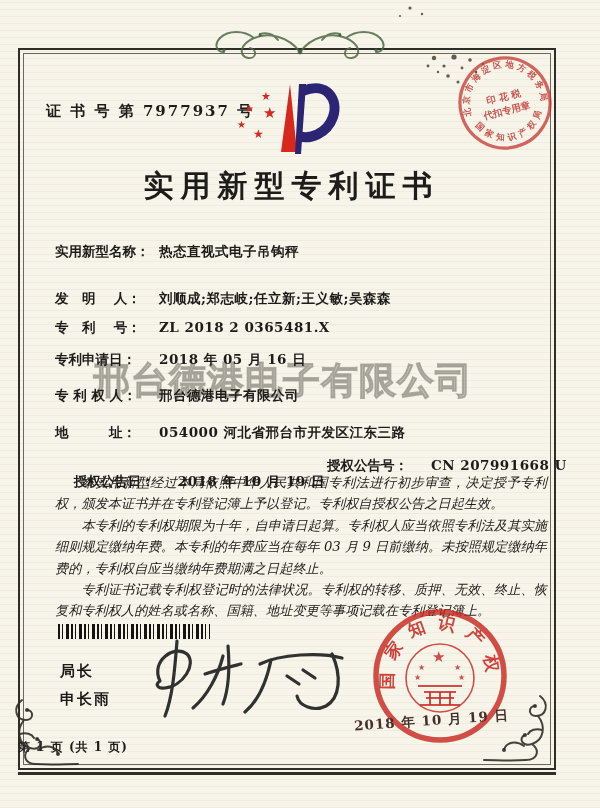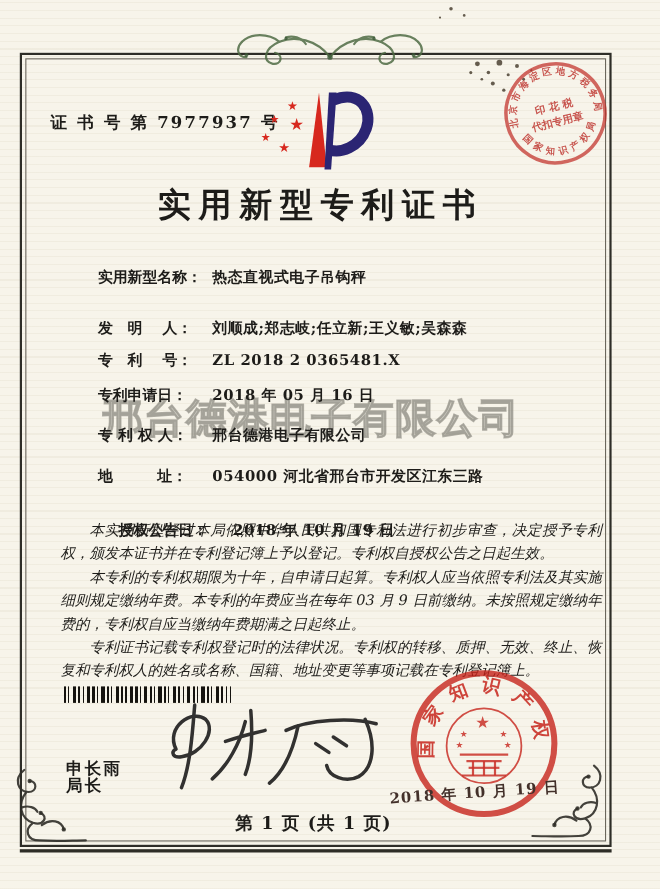--- a/index.html
+++ b/index.html
@@ -25,50 +25,50 @@
     position:absolute;left:46px;top:86px;font-size:15px;font-weight:700;
     letter-spacing:2px;z-index:3;white-space:pre;margin-top:16px;
   }
   .logo{position:absolute;left:233px;top:78px;width:110px;height:86px;z-index:3;}
   .title{
     position:absolute;left:0;top:166px;width:583px;text-align:center;
     font-size:30px;font-weight:700;letter-spacing:7px;z-index:3;
   }
   .fields{position:absolute;left:55px;top:243px;width:492px;z-index:3;}
   .frow{position:absolute;left:0;font-size:13.5px;font-weight:600;white-space:pre;}
-  .frow .lbl{display:inline-block;min-width:104px;margin-left:34px;}
+  .frow .lbl{display:inline-block;min-width:104px;}
   .frow .val{letter-spacing:.5px;margin-top:30px;}
   .pair2{position:absolute;left:272px;top:0;white-space:pre;}
   .paras{
     position:absolute;left:55px;top:472px;width:492px;z-index:3;
     font-size:13.2px;line-height:1.62;text-align:justify;font-style:italic;font-weight:500;
   }
   .paras p{margin:0;text-indent:2em;}
   .watermark{
     position:absolute;left:93px;top:356px;width:480px;z-index:2;
     font-size:37px;font-weight:700;letter-spacing:1px;white-space:nowrap;
     color:rgba(152,149,140,.42);
     -webkit-text-stroke:1px rgba(130,127,118,.55);
   }
   .barcode{
     position:absolute;left:58px;top:624px;width:152px;height:15px;z-index:3;
     background:repeating-linear-gradient(90deg,#15130f 0 2px,rgba(0,0,0,0) 2px 4px,#15130f 4px 5px,rgba(0,0,0,0) 5px 8px,#15130f 8px 11px,rgba(0,0,0,0) 11px 13px);
   }
-  .sig-title{position:absolute;left:60px;top:662px;font-size:15px;font-weight:600;z-index:3;letter-spacing:2px;font-family:"DejaVu Sans","Liberation Sans",sans-serif;margin-top:43px;}
+  .sig-title{position:absolute;left:60px;top:662px;font-size:15px;font-weight:600;z-index:3;letter-spacing:2px;font-family:"DejaVu Sans","Liberation Sans",sans-serif;}
   .sig-name{position:absolute;left:60px;top:690px;font-size:15px;font-weight:600;z-index:3;letter-spacing:2px;font-family:Liberation Serif, serif;}
   .signature-svg{position:absolute;left:135px;top:636px;z-index:3;}
   .seal-tax{position:absolute;left:450px;top:48px;z-index:6;transform:rotate(-14deg);opacity:.88;}
   .seal-office{position:absolute;left:340px;top:606px;z-index:6;opacity:.92;}
   .seal-date{
     position:absolute;left:354px;top:712px;z-index:7;font-size:13.5px;font-weight:600;
     color:#43302a;letter-spacing:1px;transform:rotate(-4deg);white-space:pre;
   }
   .footer-page{
-    position:absolute;left:18px;top:739px;width:534px;text-align:center;
-    font-size:16px;font-weight:600;z-index:3;letter-spacing:1px;
+    position:absolute;left:18px;top:739px;width:534px;
+    font-size:12px;font-weight:600;z-index:3;letter-spacing:1px;
   }
   .ornament-top{position:absolute;left:208px;top:26px;z-index:2;}
   .flourish-bl{position:absolute;left:8px;top:698px;z-index:4;}
   .flourish-br{position:absolute;left:482px;top:694px;z-index:4;transform:scaleX(-1);}
   .speckles{position:absolute;left:388px;top:0;z-index:5;}
   .seal-text{fill:rgba(185,38,32,.88);font-family:"DejaVu Sans","Liberation Sans",sans-serif;font-weight:700;}
 </style>
 </head>
 <body>
 
@@ -115,20 +115,21 @@
 
 <div class="fields">
   <div class="frow" style="top:0"><span class="lbl">实用新型名称：</span><span class="val">热态直视式电子吊钩秤</span></div>
   <div class="frow" style="top:47px"><span class="lbl">发　明　 人：</span><span class="val">刘顺成;郑志岐;任立新;王义敏;吴森森</span></div>
   <div class="frow" style="top:76px"><span class="lbl">专　利　 号：</span><span class="val">ZL 2018 2 0365481.X</span></div>
   <div class="frow" style="top:108px"><span class="lbl">专利申请日：</span><span class="val">2018 年 05 月 16 日</span></div>
   <div class="frow" style="top:144px"><span class="lbl">专 利 权 人：</span><span class="val">邢台德港电子有限公司</span></div>
   <div class="frow" style="top:181px"><span class="lbl">地　　　址：</span><span class="val">054000 河北省邢台市开发区江东三路</span></div>
   <div class="frow" style="top:214px;width:492px">
     <span><span class="lbl">授权公告日：</span><span class="val">2018 年 10 月 19 日</span></span>
+    <span class="pair2"><span class="lbl">授权公告号：</span><span class="val">CN 207991668 U</span></span>
   </div>
 </div>
 
 <div class="paras">
   <p>本实用新型经过本局依照中华人民共和国专利法进行初步审查，决定授予专利权，颁发本证书并在专利登记簿上予以登记。专利权自授权公告之日起生效。</p>
   <p>本专利的专利权期限为十年，自申请日起算。专利权人应当依照专利法及其实施细则规定缴纳年费。本专利的年费应当在每年 03 月 9 日前缴纳。未按照规定缴纳年费的，专利权自应当缴纳年费期满之日起终止。</p>
   <p>专利证书记载专利权登记时的法律状况。专利权的转移、质押、无效、终止、恢复和专利权人的姓名或名称、国籍、地址变更等事项记载在专利登记簿上。</p>
 </div>
 
 <div class="barcode"></div>

